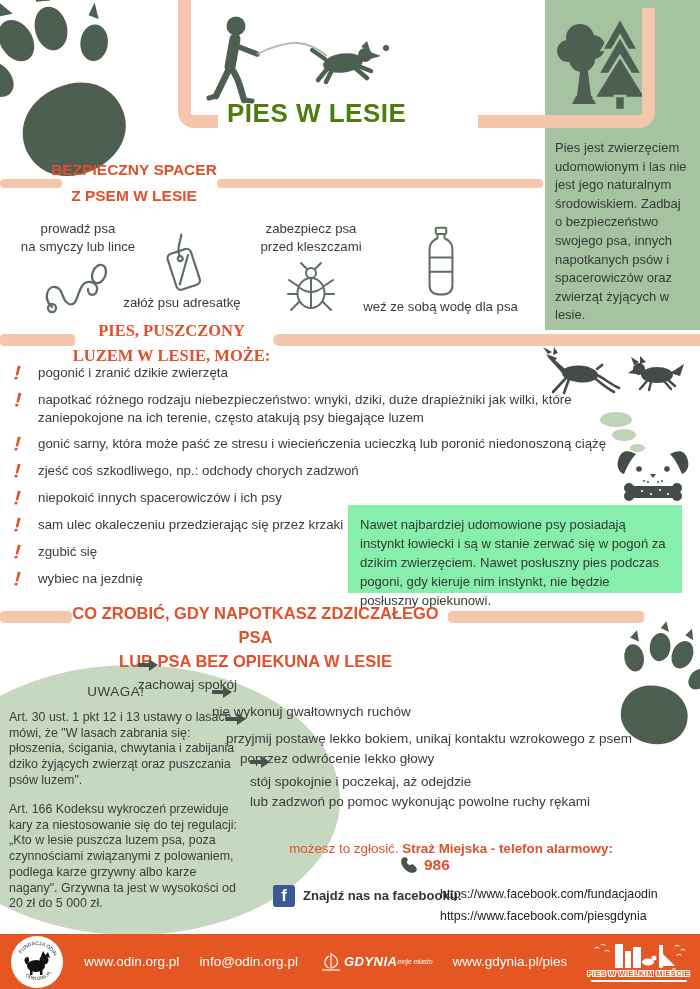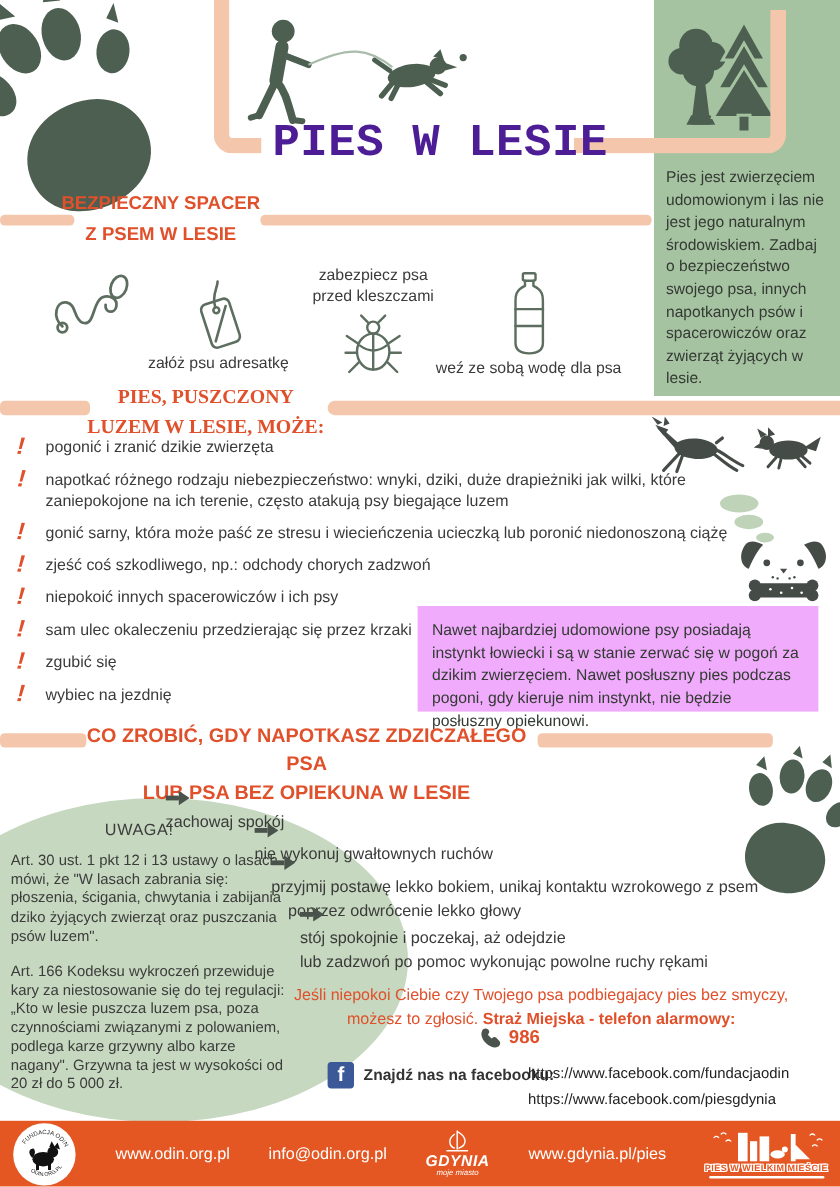--- a/index.html
+++ b/index.html
@@ -20,22 +20,22 @@
   .ln-s1-r{left:217px;top:179px;width:326px;height:9px;}
   .ln-s2-l{left:0;top:334px;width:75px;height:12px;}
   .ln-s2-r{left:273px;top:334px;width:427px;height:12px;border-radius:6px 0 0 6px;}
   .ln-s3-l{left:0;top:611px;width:72px;height:12px;}
   .ln-s3-r{left:448px;top:611px;width:196px;height:12px;}
   
   .paw{position:absolute;z-index:1;}
   .paw-tl{left:-30px;top:-16px;width:168px;height:200px;transform:rotate(-24deg);}
   .paw-br{left:608px;top:620px;width:108px;height:128px;transform:rotate(14deg);}
   .walker{position:absolute;left:203px;top:12px;width:192px;height:102px;z-index:2;}
-  .page-title{position:absolute;left:227px;top:98px;font-size:38px;font-weight:bold;
-    color:#4c1d95;letter-spacing:.5px;z-index:4;white-space:nowrap;font-family:Liberation Mono, monospace;}
+  .page-title{position:absolute;left:227px;top:98px;font-size:26px;font-weight:bold;
+    color:#4d7c0f;letter-spacing:.5px;z-index:4;white-space:nowrap;}
   .sidebar{position:absolute;left:545px;top:0;width:155px;height:330px;background:#a6c3a1;z-index:1;}
   .sidebar-trees{position:absolute;left:552px;top:16px;width:100px;height:100px;z-index:2;}
   .sidebar-text{position:absolute;left:555px;top:139px;width:136px;font-size:13px;
     line-height:18.6px;color:#343a34;z-index:2;}
   
   .sec-head{position:absolute;color:#e0502b;font-weight:bold;text-align:center;
     white-space:pre-line;z-index:3;}
   .head-walk{left:24px;top:157px;width:220px;font-size:15.5px;line-height:26px;}
   .head-loose{left:59px;top:318px;width:225px;font-size:16.5px;line-height:25px;font-family:Liberation Serif, serif;}
   .head-stray{left:58px;top:601px;width:395px;font-size:16.5px;line-height:24px;}
@@ -48,21 +48,21 @@
   .tip3{left:250px;top:220px;width:122px;}
   .tip4{left:358px;top:222px;width:165px;}
   
   .risks{position:absolute;left:14px;top:364px;width:612px;z-index:2;}
   .risk{display:flex;margin-bottom:9px;}
   .risk-marker{flex:0 0 24px;font-size:20px;font-weight:bold;font-style:italic;
     color:#e0502b;transform:rotate(4deg);line-height:18px;}
   .risk-text{font-size:13.3px;line-height:17.6px;color:#3b3b3b;}
   
   .instinct{position:absolute;left:348px;top:505px;width:334px;height:88px;
-    background:#f0abfc;z-index:2;}
+    background:#86efac;z-index:2;}
   .instinct-text{padding:10px 12px;font-size:13.1px;line-height:19px;color:#333a33;}
   
   .deer{position:absolute;left:538px;top:347px;width:90px;height:48px;z-index:2;}
   .chasing-dog{position:absolute;left:628px;top:356px;width:58px;height:36px;z-index:2;}
   .bubble{position:absolute;background:#bed3b8;border-radius:50%;z-index:2;}
   .bub1{left:600px;top:412px;width:32px;height:15px;}
   .bub2{left:612px;top:429px;width:24px;height:12px;}
   .bub3{left:630px;top:444px;width:15px;height:8px;}
   .dogface{position:absolute;left:614px;top:450px;width:80px;height:52px;z-index:2;}
   
@@ -95,21 +95,21 @@
     line-height:22px;z-index:3;}
   .fb-label{position:absolute;left:303px;top:888px;font-size:13px;font-weight:bold;
     color:#333;z-index:3;}
   .fb-urls{position:absolute;left:440px;top:884px;width:256px;font-size:12.4px;
     line-height:21.5px;color:#222;z-index:3;}
   
   .footer{position:absolute;left:0;top:934px;width:700px;height:55px;background:#e45722;
     z-index:5;display:flex;align-items:center;justify-content:space-between;
     padding:0 10px;color:#fff;}
   .footer-text{font-size:13.5px;color:#ffffff;white-space:nowrap;}
-  .gdynia{display:flex;flex-direction:column;align-items:center;line-height:1;}
+  .gdynia{display:flex;flex-direction:row;align-items:center;line-height:1;}
   .gdynia-name{font-size:13px;font-weight:bold;font-style:italic;letter-spacing:.5px;}
   .gdynia-tag{font-size:6.5px;font-style:italic;margin-top:1px;}
   .campaign{display:flex;flex-direction:column;align-items:center;}
   .campaign-name{font-size:7.5px;font-weight:bold;color:#e45722;letter-spacing:.4px;
     text-shadow:-1px 0 #fff,1px 0 #fff,0 -1px #fff,0 1px #fff,-1px -1px #fff,1px 1px #fff,-1px 1px #fff,1px -1px #fff;
     margin-top:1px;}
   .campaign-rule{width:96px;height:2px;background:#fff;margin-top:2px;border-radius:1px;}
 </style>
 </head>
 <body>
@@ -199,20 +199,22 @@
       <polygon points="68,40 42,82 94,82"></polygon>
       <rect x="63" y="80" width="10" height="14"></rect>
     </g>
   </svg>
   <div class="sidebar-text">Pies jest zwierzęciem udomowionym i las nie jest jego naturalnym środowiskiem. Zadbaj o bezpieczeństwo swojego psa, innych napotkanych psów i spacerowiczów oraz zwierząt żyjących w lesie.</div>
 
   <div class="sec-head head-walk">BEZPIECZNY SPACER
 Z PSEM W LESIE</div>
 
   <div class="tip tip1">
+    <div class="tip-label">prowadź psa
+na smyczy lub lince</div>
     <svg width="76" height="56" viewBox="0 0 76 56">
       <g stroke="#5d6e60" stroke-width="2.3" fill="none" stroke-linecap="round">
         <path d="M12,48 C3,40 7,27 15,28 C24,29 21,42 29,45 C39,48 37,28 45,24 C51,21 58,25 57,31 C56,38 47,37 48,30"></path>
         <ellipse cx="59" cy="15" rx="6.5" ry="9.5" transform="rotate(22 59 15)"></ellipse>
         <circle cx="12" cy="49" r="4"></circle>
       </g>
     </svg>
   </div>
 
   <div class="tip tip2">
@@ -401,21 +403,21 @@
       </svg>
     <span class="step-text"><span>stój spokojnie i poczekaj, aż odejdzie</span><span class="step-l2" style="">lub zadzwoń po pomoc wykonując powolne ruchy rękami</span></span>
   </div>
 
   <div class="blob"></div>
   <div class="warn-title">UWAGA!</div>
   <div class="warn-p warn-p1">Art. 30 ust. 1 pkt 12 i 13 ustawy o lasach mówi, że "W lasach zabrania się: płoszenia, ścigania, chwytania i zabijania dziko żyjących zwierząt oraz puszczania psów luzem".</div>
   <div class="warn-p warn-p2">Art. 166 Kodeksu wykroczeń przewiduje kary za niestosowanie się do tej regulacji: „Kto w lesie puszcza luzem psa, poza czynnościami związanymi z polowaniem, podlega karze grzywny albo karze nagany". Grzywna ta jest w wysokości od 20 zł do 5 000 zł.</div>
 
   <div class="report">
-    <span>Jeśli niepokoi Ciebie czy Twojego psa podbiegajacy pies bez smyczy,</span><br>
+    <br>
     <span>możesz to zgłosić. </span><b>Straż Miejska - telefon alarmowy:</b>
   </div>
   <div class="phone-row">
     <svg width="18" height="18" viewBox="0 0 17 17">
       <path fill="#4b534d" d="M6.6,2.1 C5,0.5 2.6,0.9 1.6,2.9 C0.4,5.3 1.4,9.2 4.6,12.4 C7.8,15.6 11.7,16.6 14.1,15.4 C16.1,14.4 16.5,12 14.9,10.4 L12.8,8.3 C12,7.5 10.7,7.5 9.9,8.3 L9.4,8.8 C8.3,8.4 6.6,6.7 6.2,5.6 L6.7,5.1 C7.5,4.3 7.5,3 6.7,2.2 Z"></path>
     </svg>
     <span class="phone-num">986</span>
   </div>
 
   <div class="fb-icon">f</div>

